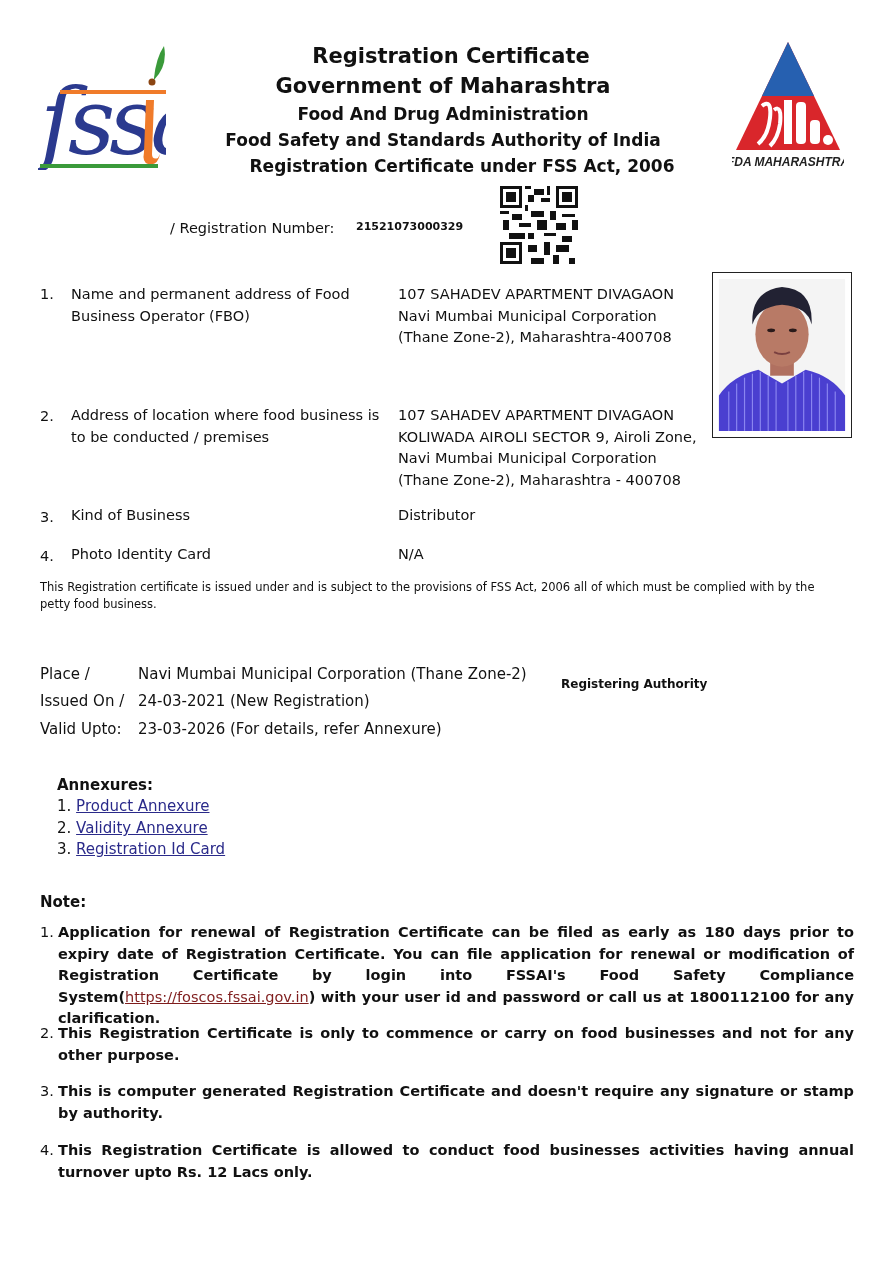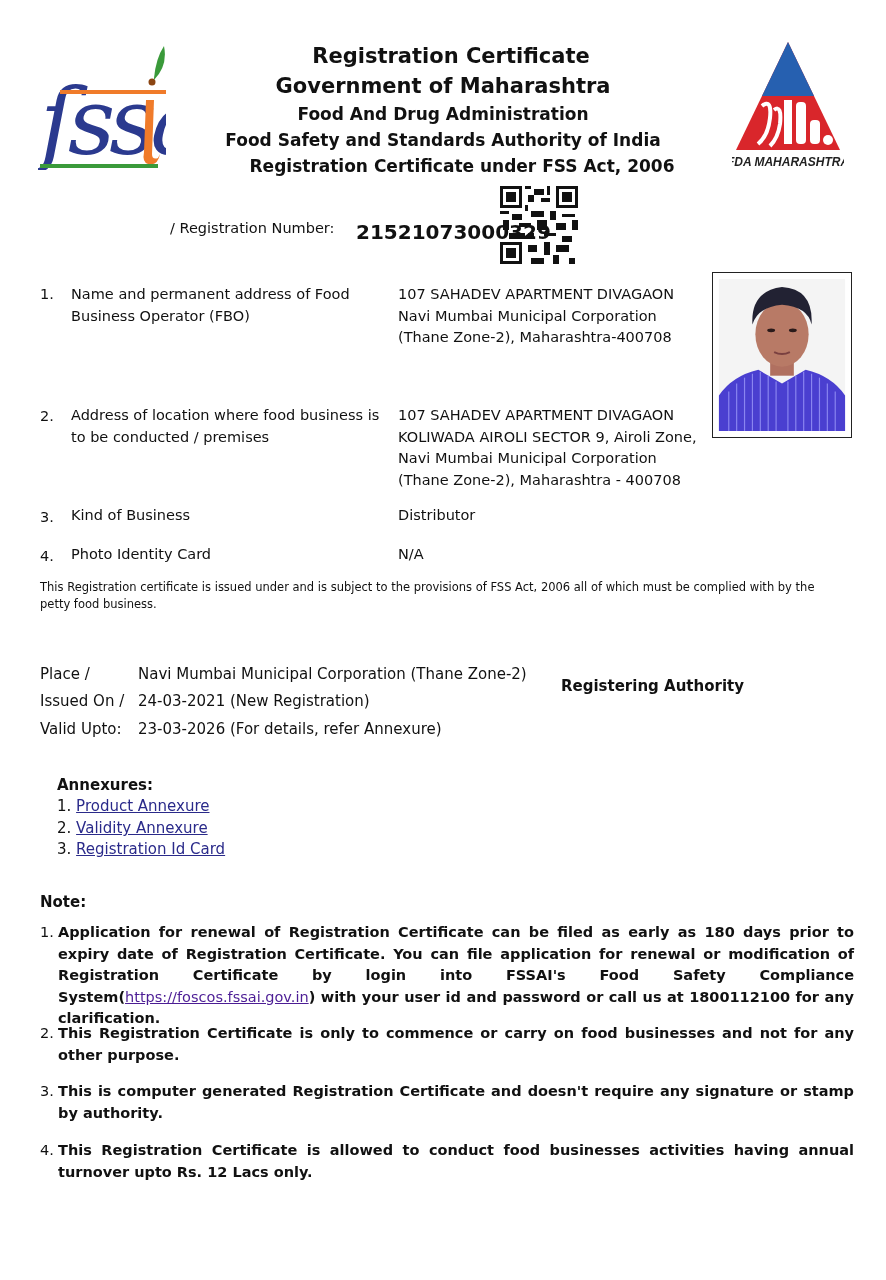--- a/index.html
+++ b/index.html
@@ -11,44 +11,44 @@
   #fssai-logo { left:38px; top:42px; width:128px; height:128px; }
   #fda-logo { left:732px; top:40px; width:112px; height:130px; }
   .head-line { position:absolute; left:0; width:886px; text-align:center; font-weight:bold; }
   #h1 { top:44px; font-size:21px;margin-left:8px; }
   #h2 { top:74px; font-size:21px; }
   #h3 { top:104px; font-size:17px; }
   #h4 { top:130px; font-size:17px; }
   #h5 { top:156px; font-size:17px;padding-left:19px; }
 
   #reg-label { left:170px; top:220px; font-size:14.5px; }
-  #reg-number { left:356px; top:220px; font-size:20px; font-weight:bold; }
+  #reg-number { left:356px; top:220px; font-size:11px; font-weight:bold; }
   #qr { left:500px; top:186px; width:78px; height:78px; }
 
   
   .num { position:absolute; left:40px; font-size:14.5px; }
   .lbl { position:absolute; left:71px; width:310px; font-size:14.5px; line-height:21.5px; }
   .val { position:absolute; left:398px; width:320px; font-size:14.5px; line-height:21.5px; }
   #photo { left:712px; top:272px; width:140px; height:166px; border:1.5px solid #222; box-sizing:border-box; background:#fff; }
 
   #disclaimer { left:40px; top:579px; width:800px; font-size:11.5px; line-height:17px; }
 
   .meta-k { position:absolute; left:40px; font-size:15px; }
   .meta-v { position:absolute; left:138px; font-size:15px; }
-  #reg-auth { left:561px; top:677px; font-size:15px; font-weight:bold; }
+  #reg-auth { left:561px; top:677px; font-size:12px; font-weight:bold; }
 
   #annex-title { left:57px; top:776px; font-size:15px; font-weight:bold; }
   .annex { position:absolute; left:57px; font-size:15px; }
   .annex a { color:#1a0dab; color:#2a2a8a; text-decoration:underline; }
 
   #note-title { left:40px; top:893px; font-size:15px; font-weight:bold;text-align:right; }
   .note { position:absolute; left:40px; width:814px; font-size:14.5px; line-height:21.5px; font-weight:bold; }
   .note .n { position:absolute; left:0; top:0; font-weight:normal; }
   .note .t { display:block; margin-left:18px; text-align:justify; }
-  .note a { color:#4c1d95; font-weight:normal; text-decoration:underline; }
+  .note a { color:#7f1d1d; font-weight:normal; text-decoration:underline; }
 </style>
 </head>
 <body>
 
 <svg id="fssai-logo" class="abs" viewBox="0 0 128 128">
   <text x="2" y="112" font-family="DejaVu Serif, serif" font-style="italic" font-size="92" fill="#2b3a8f" letter-spacing="-6">ſssa</text>
   <rect x="22" y="48" width="106" height="4" fill="#f07b2a"></rect>
   <path d="M108 58 L116 58 L114 112 Q114 118 120 116 L122 112 Q120 124 110 122 Q104 120 106 110 Z" fill="#f07b2a"></path>
   <circle cx="114" cy="40" r="3.5" fill="#8b4513"></circle>
   <path d="M116 36 Q118 16 126 4 Q130 24 116 38 Z" fill="#3a9a3a"></path>

